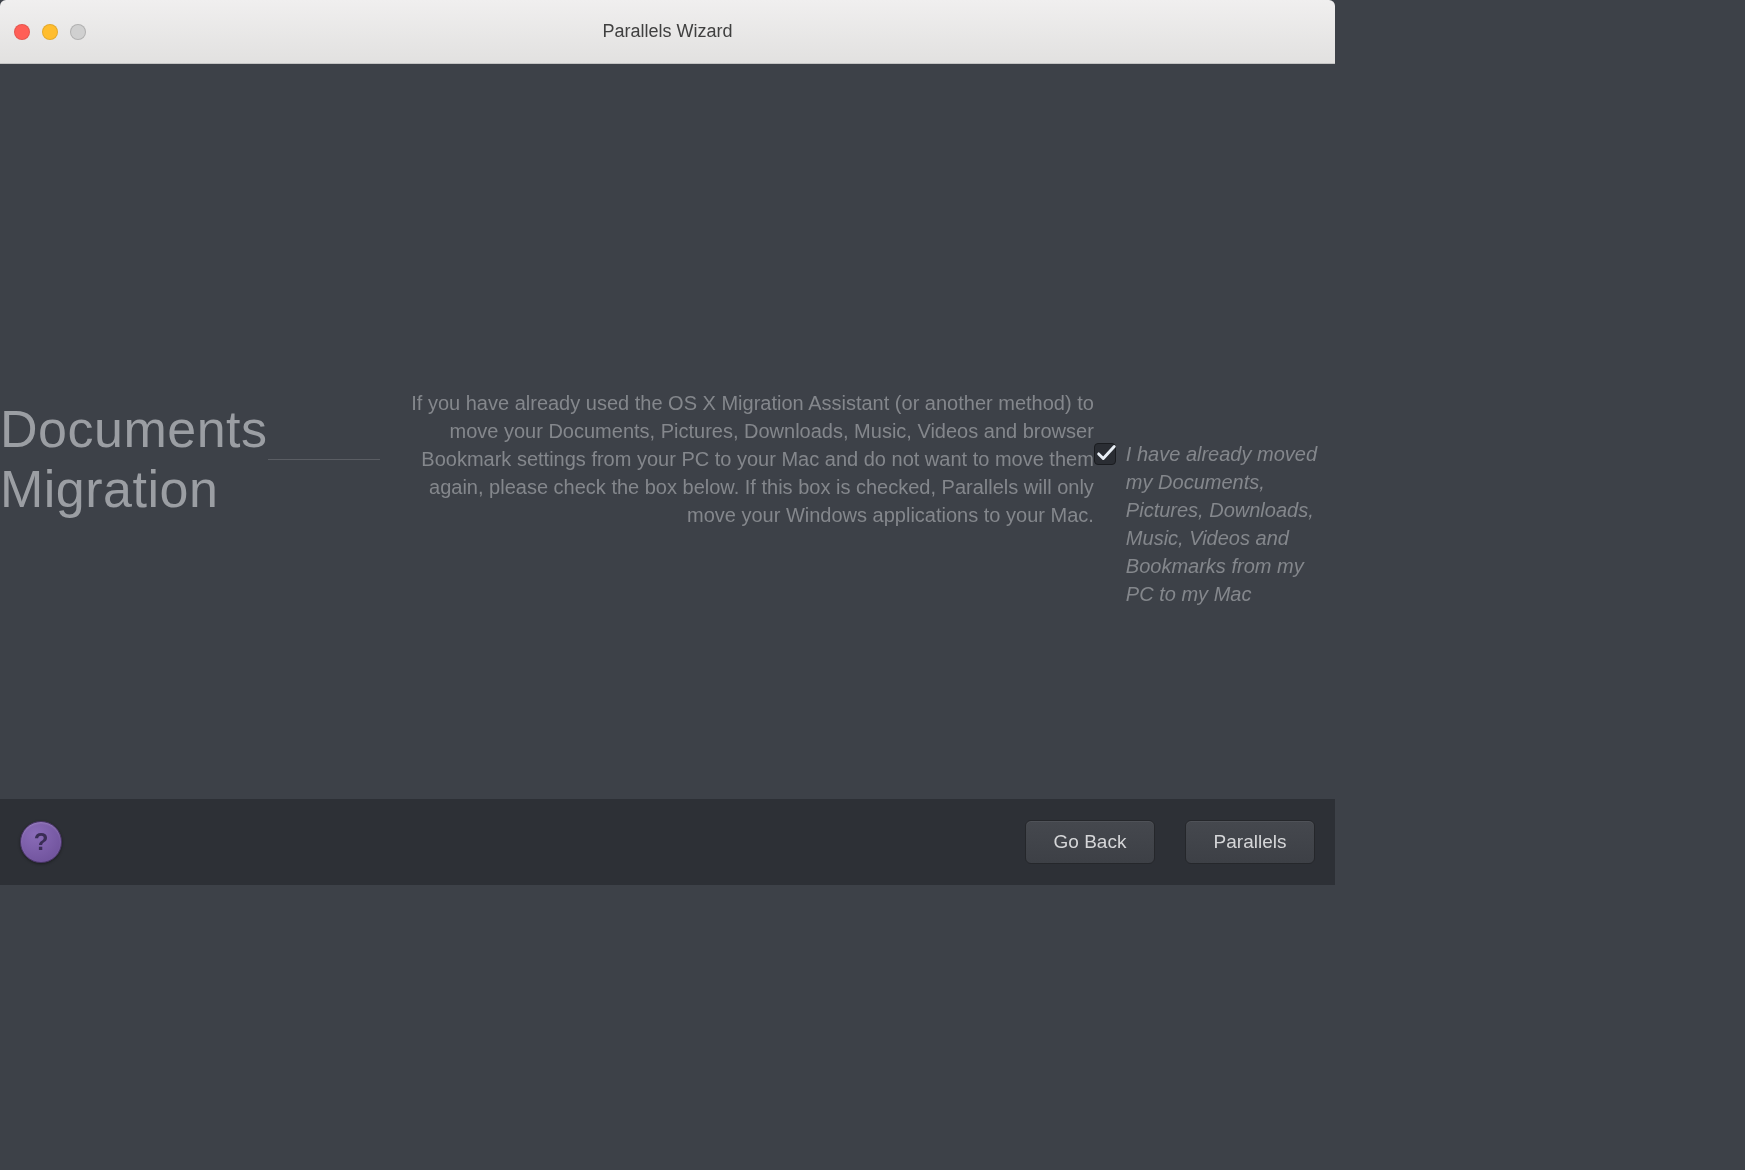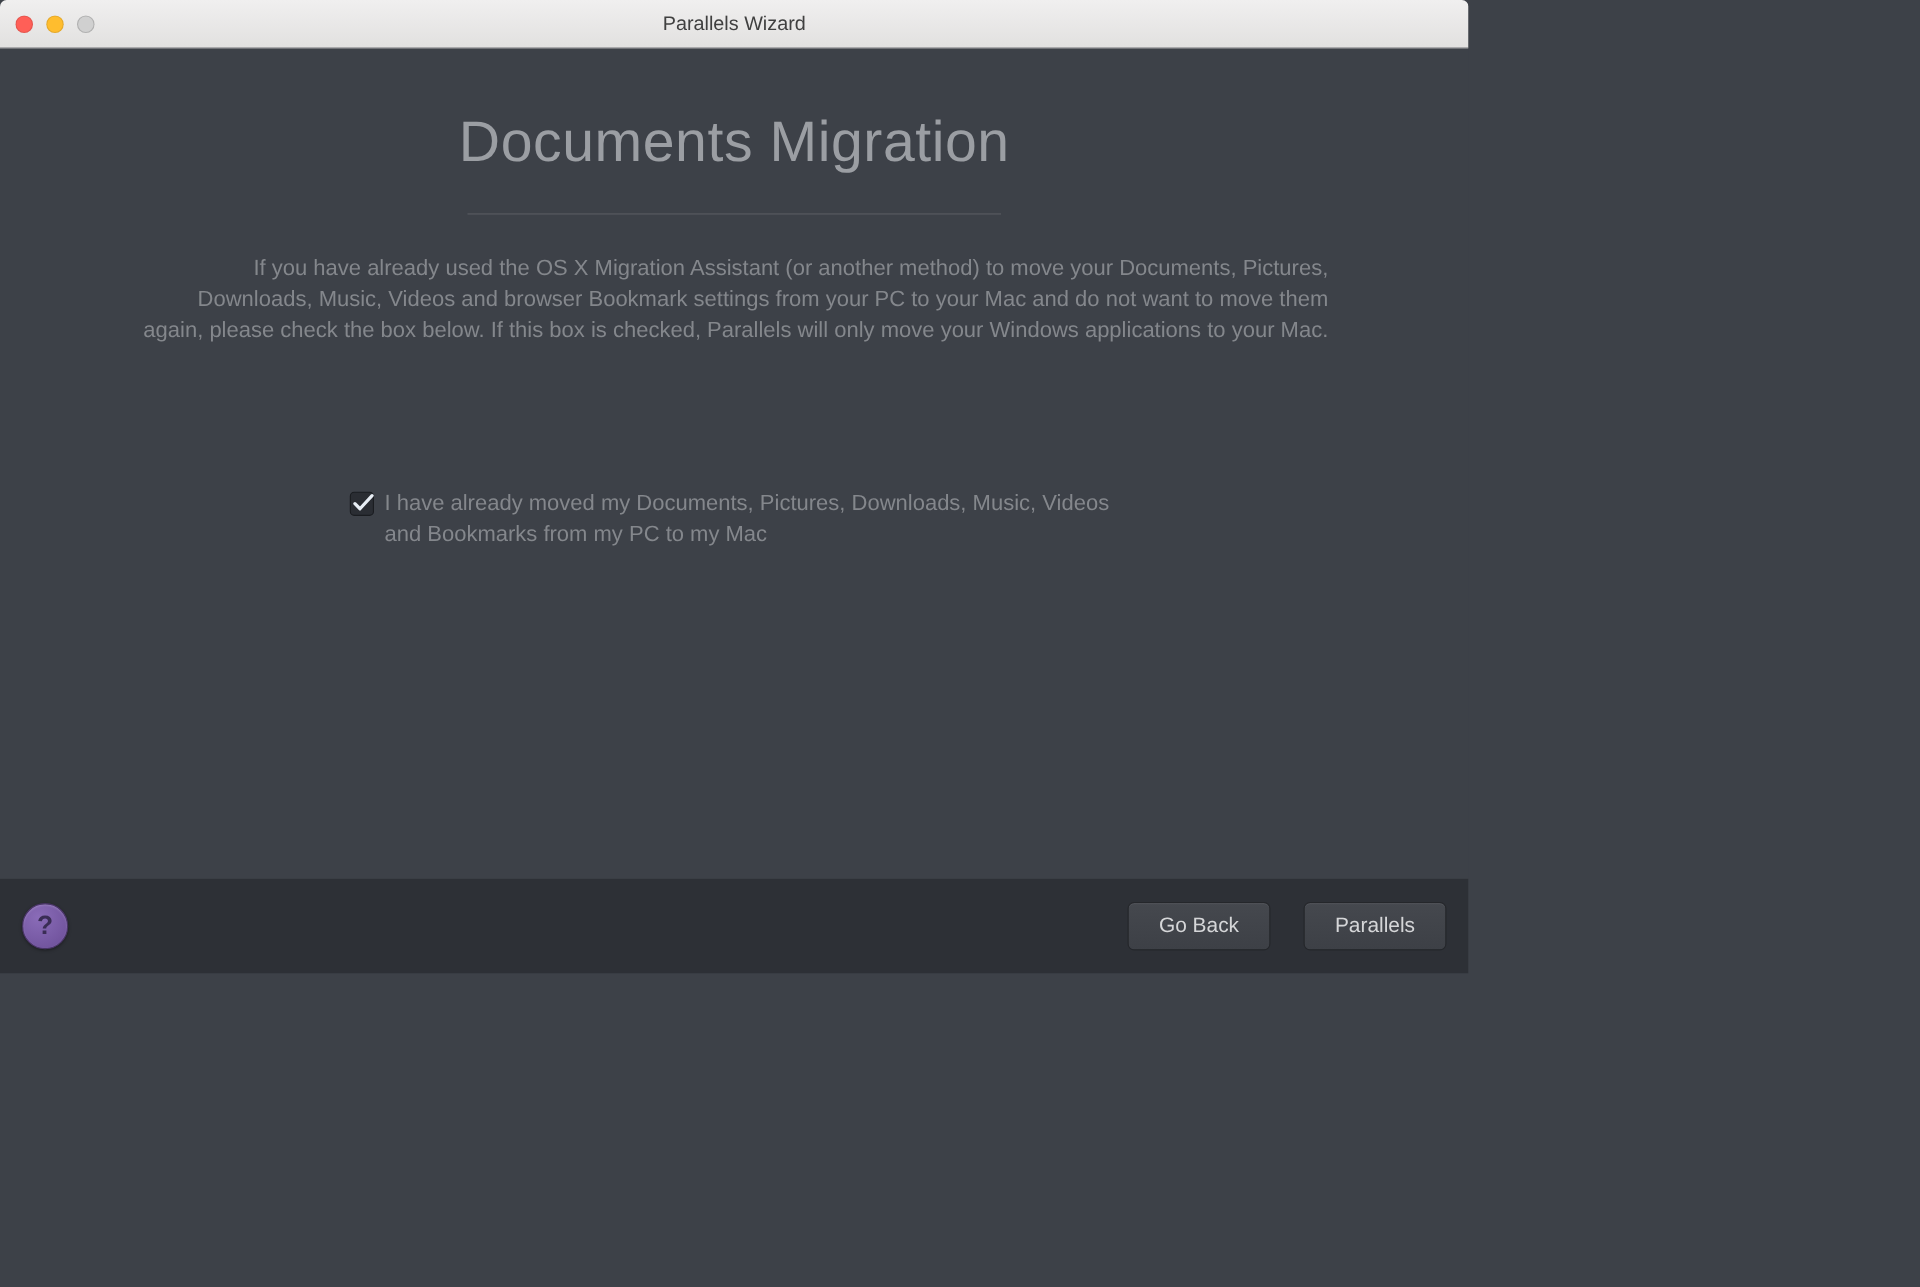--- a/index.html
+++ b/index.html
@@ -19,21 +19,21 @@
     .window {
       width: 100%;
       height: 100%;
       display: flex;
       flex-direction: column;
       border-radius: 6px 6px 0 0;
       overflow: hidden;
     }
     
     .titlebar {
-      height: 44px;
+      height: 64px;
       background: linear-gradient(to bottom, #f0efef, #e2e1e0);
       border-bottom: 1px solid #c3c3c3;
       display: flex;
       align-items: center;
       position: relative;
     }
     
     .traffic-lights {
       display: flex;
       gap: 12px;
@@ -68,21 +68,21 @@
       text-align: center;
       font-size: 18px;
       color: #404040;
       font-weight: 400;
     }
     
     .content {
       flex: 1;
       background: #3d4148;
       display: flex;
-      flex-direction: column;
+      flex-direction: row;
       align-items: center;
       padding-top: 55px;
     }
     
     .page-title {
       font-size: 52px;
       font-weight: 300;
       color: #9b9ea3;
       letter-spacing: 0.5px;
     }
@@ -102,20 +102,21 @@
       line-height: 1.4;
       max-width: 1080px;
       font-weight: 400;
     }
     
     .checkbox-row {
       display: flex;
       align-items: flex-start;
       margin-top: 130px;
       max-width: 700px;
+      font-style: italic;
     }
     
     .checkbox {
       width: 22px;
       height: 22px;
       background: #2a2d33;
       border: 1px solid #1a1c20;
       border-radius: 4px;
       margin-right: 10px;
       margin-top: 3px;

